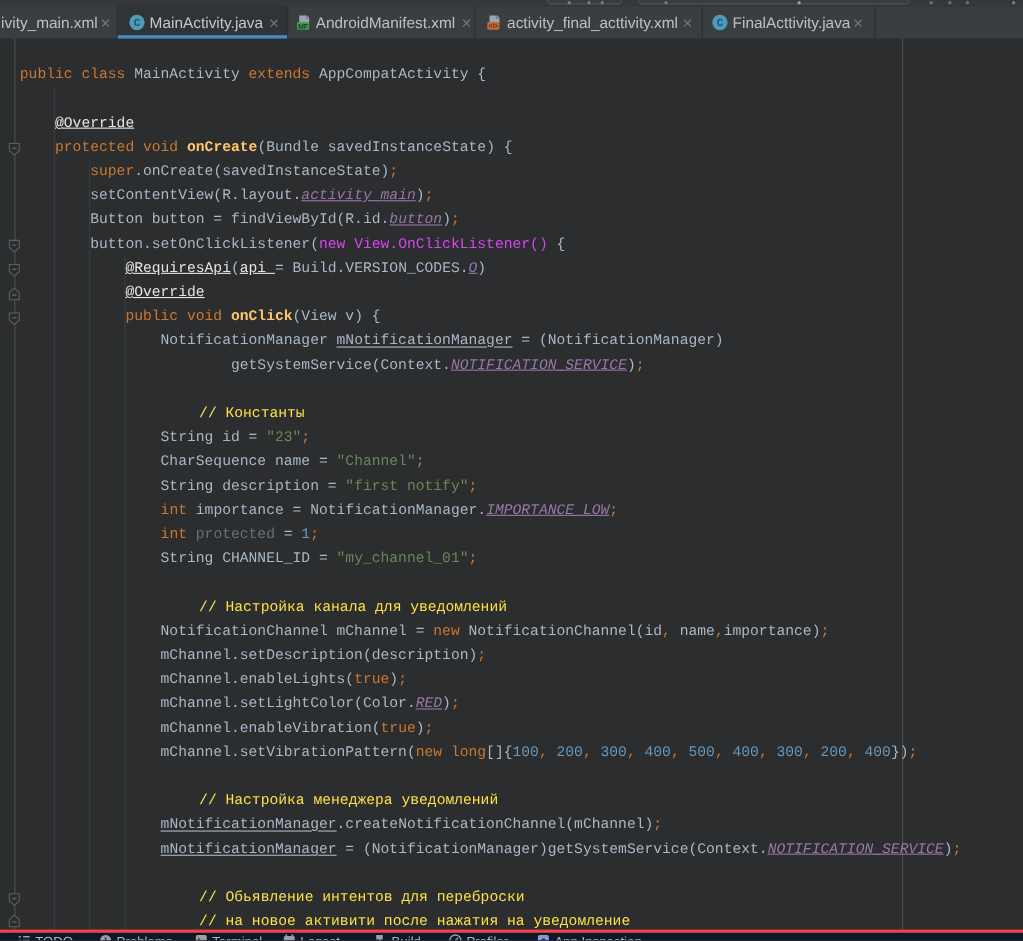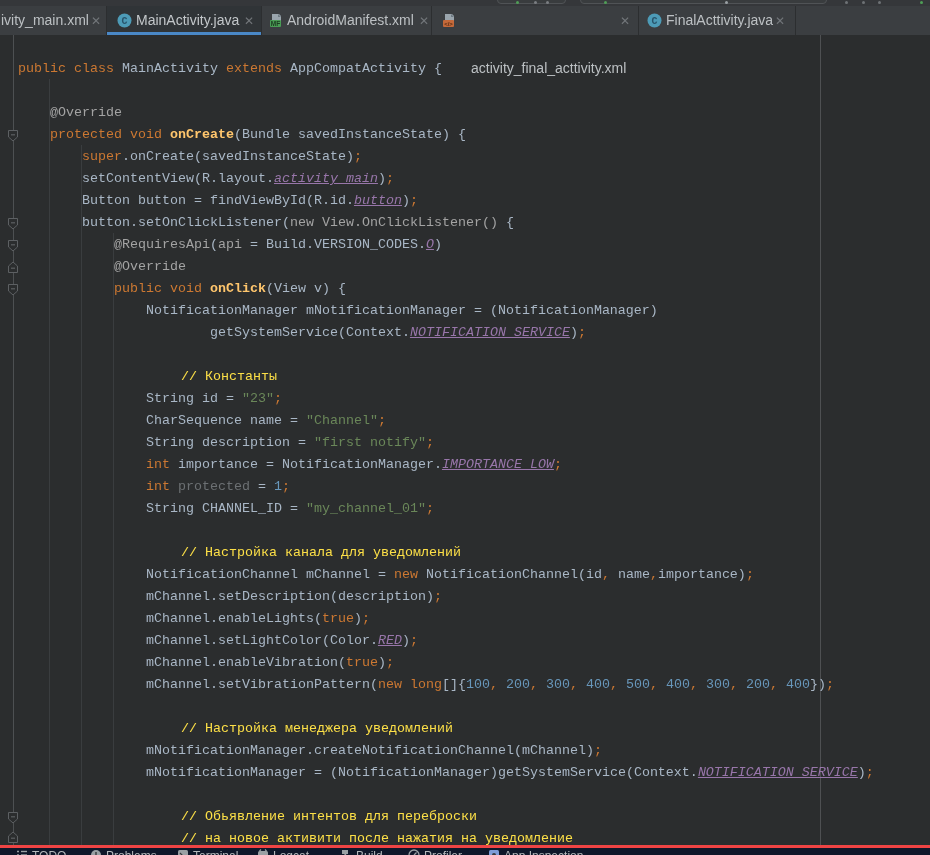--- a/index.html
+++ b/index.html
@@ -23,29 +23,29 @@
   
   #editor { position:absolute; left:0; top:35px; width:930px; height:810px; background:#2b2d2e; }
   #gutterline { position:absolute; left:13px; top:0; width:1px; height:810px; background:#4d5052; }
   .guide { position:absolute; width:1px; background:#3a3d3f; }
   #marginline { position:absolute; left:820px; top:0; width:1px; height:810px; background:#4e5052; }
   pre#code { position:absolute; left:18px; top:0; padding-top:23px; font-family:"Liberation Mono",monospace;
              font-size:13.333px; line-height:22px; color:#a9b7c6; white-space:pre; }
 
   .k { color:#cc7832; }
   .m { color:#ffc66d; font-weight:bold; }
-  .a { color:#a3a3a3; }
+  .a { color:#e5e5e5;text-decoration:underline; }
   .s { color:#6a8759; }
   .n { color:#6897bb; }
   .c { color:#fde047;margin-left:35px; }
   .f { color:#9876aa; font-style:italic;text-decoration:underline; }
-  .g { color:#a3a3a3; }
+  .g { color:#d946ef; }
   .d { color:#6c7073; }
   .p { color:#cc7832; }
-  .u { text-underline-offset:2px; }
+  .u { text-decoration:underline; text-underline-offset:2px; }
 
   .fold { position:absolute; left:7px; width:12px; height:13px; }
 
   
   #statusbar { position:absolute; left:0; top:845px; width:930px; height:10px; background:#0f172a; border-top:3px solid #ef4444; overflow:hidden; }
   .sbitem { position:absolute; top:1px; font-size:12px; color:#b4b8bb; white-space:pre; }
   .sbicon { position:absolute; top:1px; width:12px; height:12px; }
 </style>
 </head>
 <body>
@@ -171,21 +171,21 @@
       <span class="x" style="left:157px;">✕</span>
     </div>
 
     <div class="tab" style="left:432px; width:206px;">
       <svg style="position:absolute; left:10px; top:7px;" width="15" height="15" viewBox="0 0 15 15">
         <path d="M3 1 h7 l2 2 v5 h-9 z" fill="#9aa5ad"></path>
         <path d="M9 1 l3 3 h-3 z" fill="#6e7a82"></path>
         <rect x="1" y="7" width="11" height="7" rx="1" fill="#c4693a"></rect>
         <text x="6.5" y="12.5" font-size="6" font-family="Liberation Sans" font-weight="bold" fill="#5a2c12" text-anchor="middle">&lt;/&gt;</text>
       </svg>
-      <span class="label" style="left:39px;margin-top:48px;">activity_final_acttivity.xml</span>
+      <span class="label" style="left:29px;">activity_final_acttivity.xml</span>
       <span class="x" style="left:188px;">✕</span>
     </div>
 
     <div class="tab" style="left:639px; width:156px;">
       <svg style="position:absolute; left:8px; top:7px;" width="15" height="15" viewBox="0 0 15 15">
         <circle cx="7.5" cy="7.5" r="7" fill="#4d9bb7"></circle>
         <text x="7.5" y="11" font-size="10" font-family="Liberation Mono" font-weight="bold" fill="#28546b" text-anchor="middle">C</text>
       </svg>
       <span class="label" style="left:27px;">FinalActtivity.java</span>
       <span class="x" style="left:136px;">✕</span>

